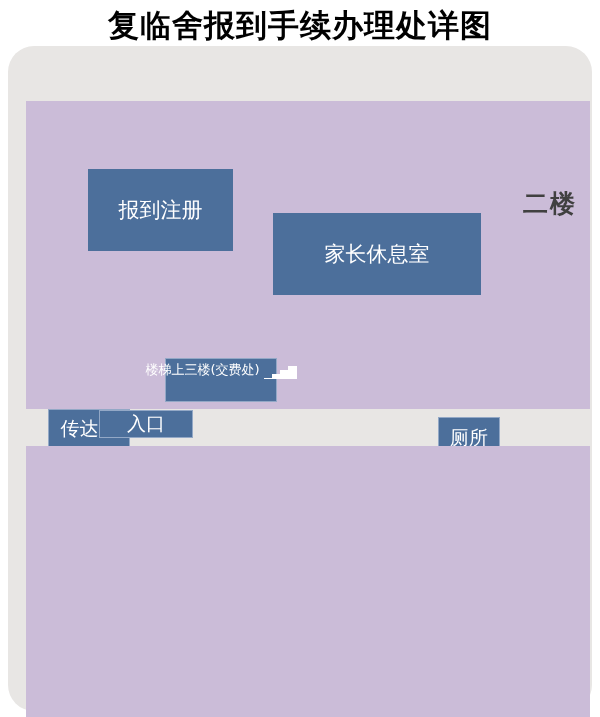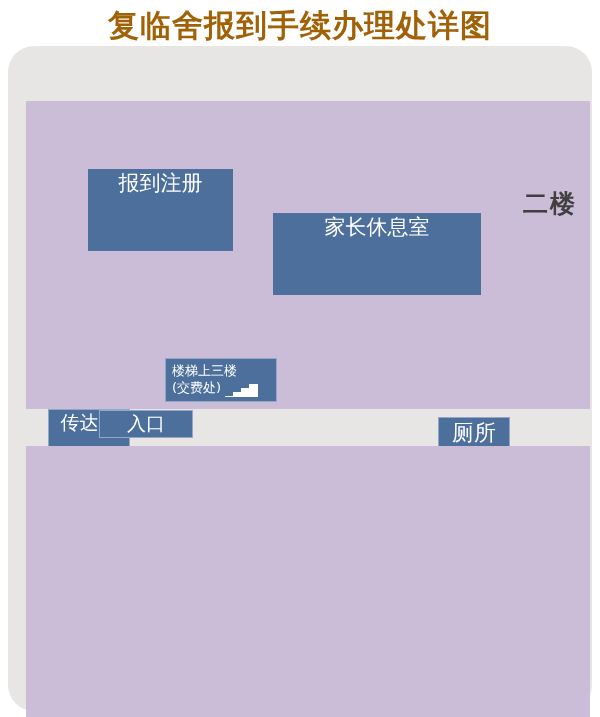--- a/index.html
+++ b/index.html
@@ -22,21 +22,21 @@
   #map-title {
     position: absolute;
     left: 0;
     top: 2px;
     width: 600px;
     height: 46px;
     line-height: 46px;
     text-align: center;
     font-size: 31px;
     font-weight: bold;
-    color: #a16207;
+    color: #000000;
     letter-spacing: 1px;
     white-space: nowrap;
   }
   
   #map-card {
     position: absolute;
     left: 8px;
     top: 46px;
     width: 584px;
     height: 665px;
@@ -70,20 +70,21 @@
     white-space: nowrap;
   }
   #floor-2-heading { left: 497px; top: 86px; }
 
   
   .room-box {
     position: absolute;
     background: #4c6f9b;
     color: #ffffff;
     display: flex;
+    align-items: center;
     justify-content: center;
     box-sizing: border-box;
     white-space: nowrap;
     text-align: center;
   }
   .room-box.bordered {
     border: 1px solid #93a8c6;
   }
   .room-label { display: block; }
 
@@ -97,38 +98,38 @@
     font-size: 21px;
     margin-top: 44px;
   }
   #room-green-channel {
     left: 268px; top: 174px; width: 85px; height: 32px;
     font-size: 15px;
   }
   #room-stairs-up {
     left: 139px; top: 257px; width: 112px; height: 44px;
     font-size: 13px;
-    flex-direction: column;
+    flex-direction: row;
     align-items: flex-start;
     justify-content: center;
     padding: 3px 5px 3px 6px;
     line-height: 1.28;
   }
   #room-stairs-up .stairs-line2 {
     display: flex;
     align-items: flex-end;
     gap: 4px;
   }
   #room-porter {
     left: 22px; top: 308px; width: 82px; height: 40px;
     font-size: 19px;
   }
   #room-toilet-2f {
-    left: 412px; top: 316px; width: 72px; height: 42px;
-    font-size: 22px;
+    left: 412px; top: 316px; width: 62px; height: 42px;
+    font-size: 19px;
   }
   #room-entrance {
     left: 91px; top: 364px; width: 94px; height: 28px;
     font-size: 19px;
   }
 
   
   .stairs-icon { display: inline-block; line-height: 0; }
 </style>
 </head>

